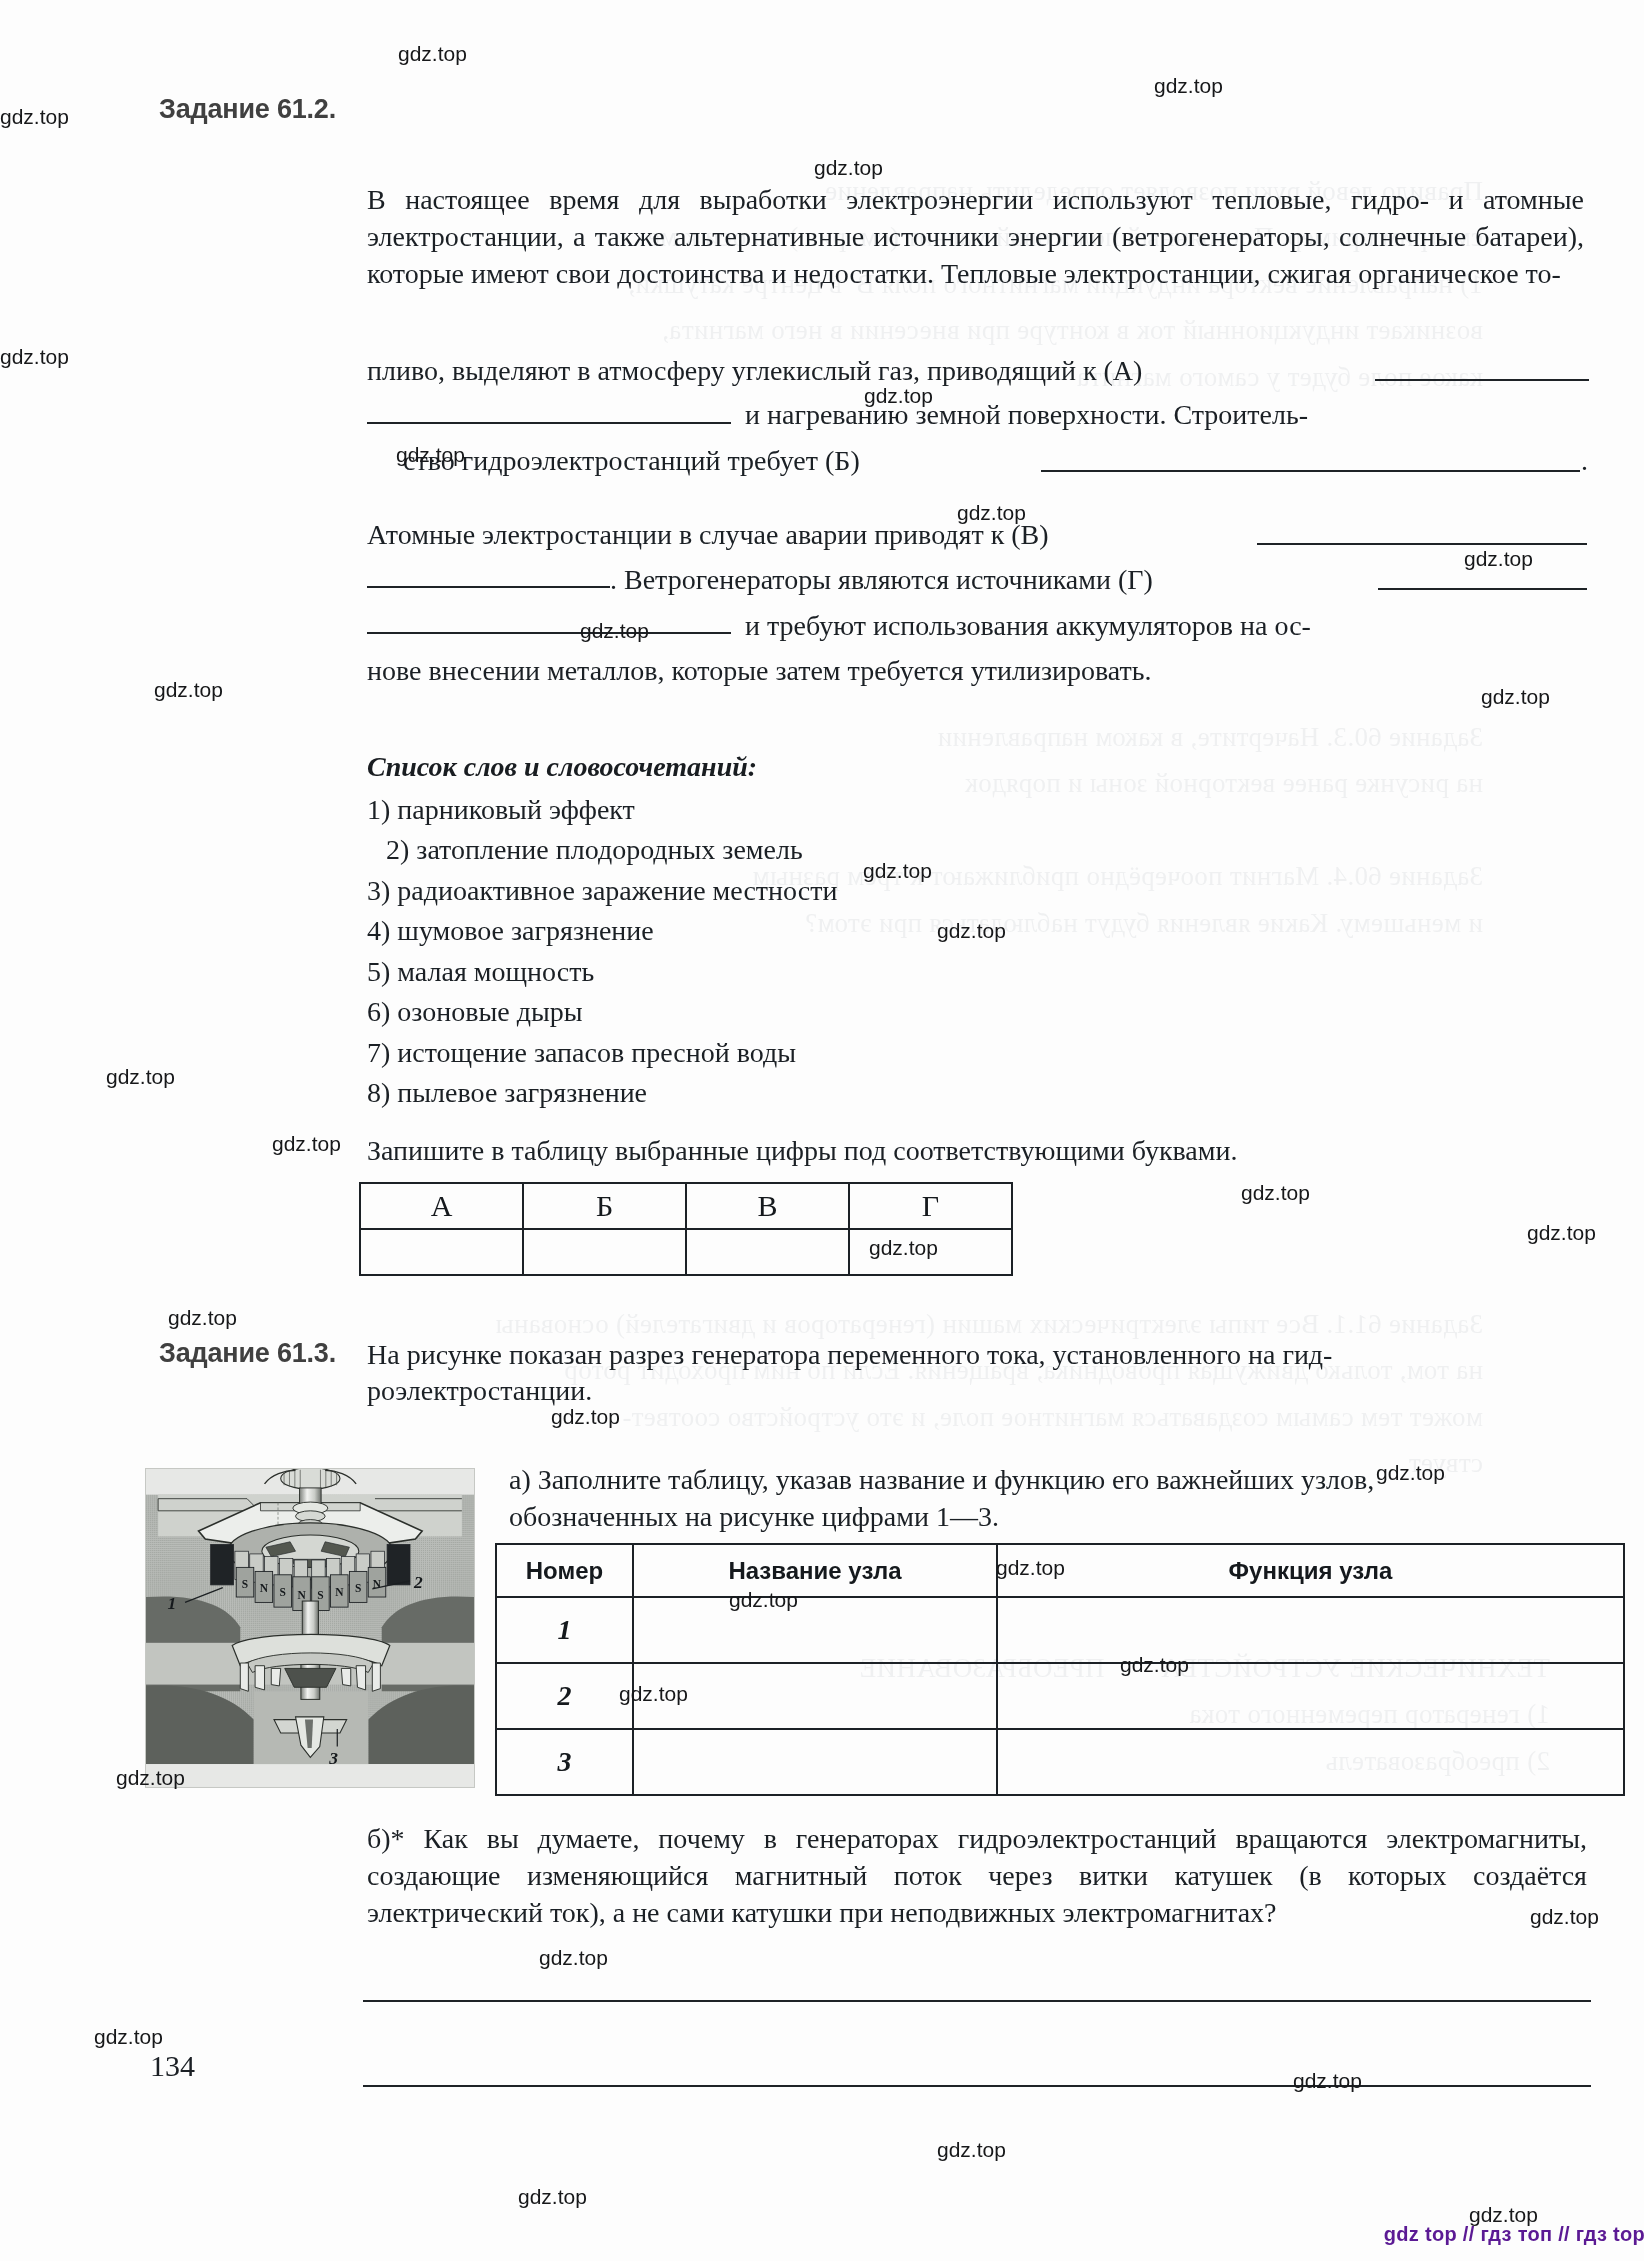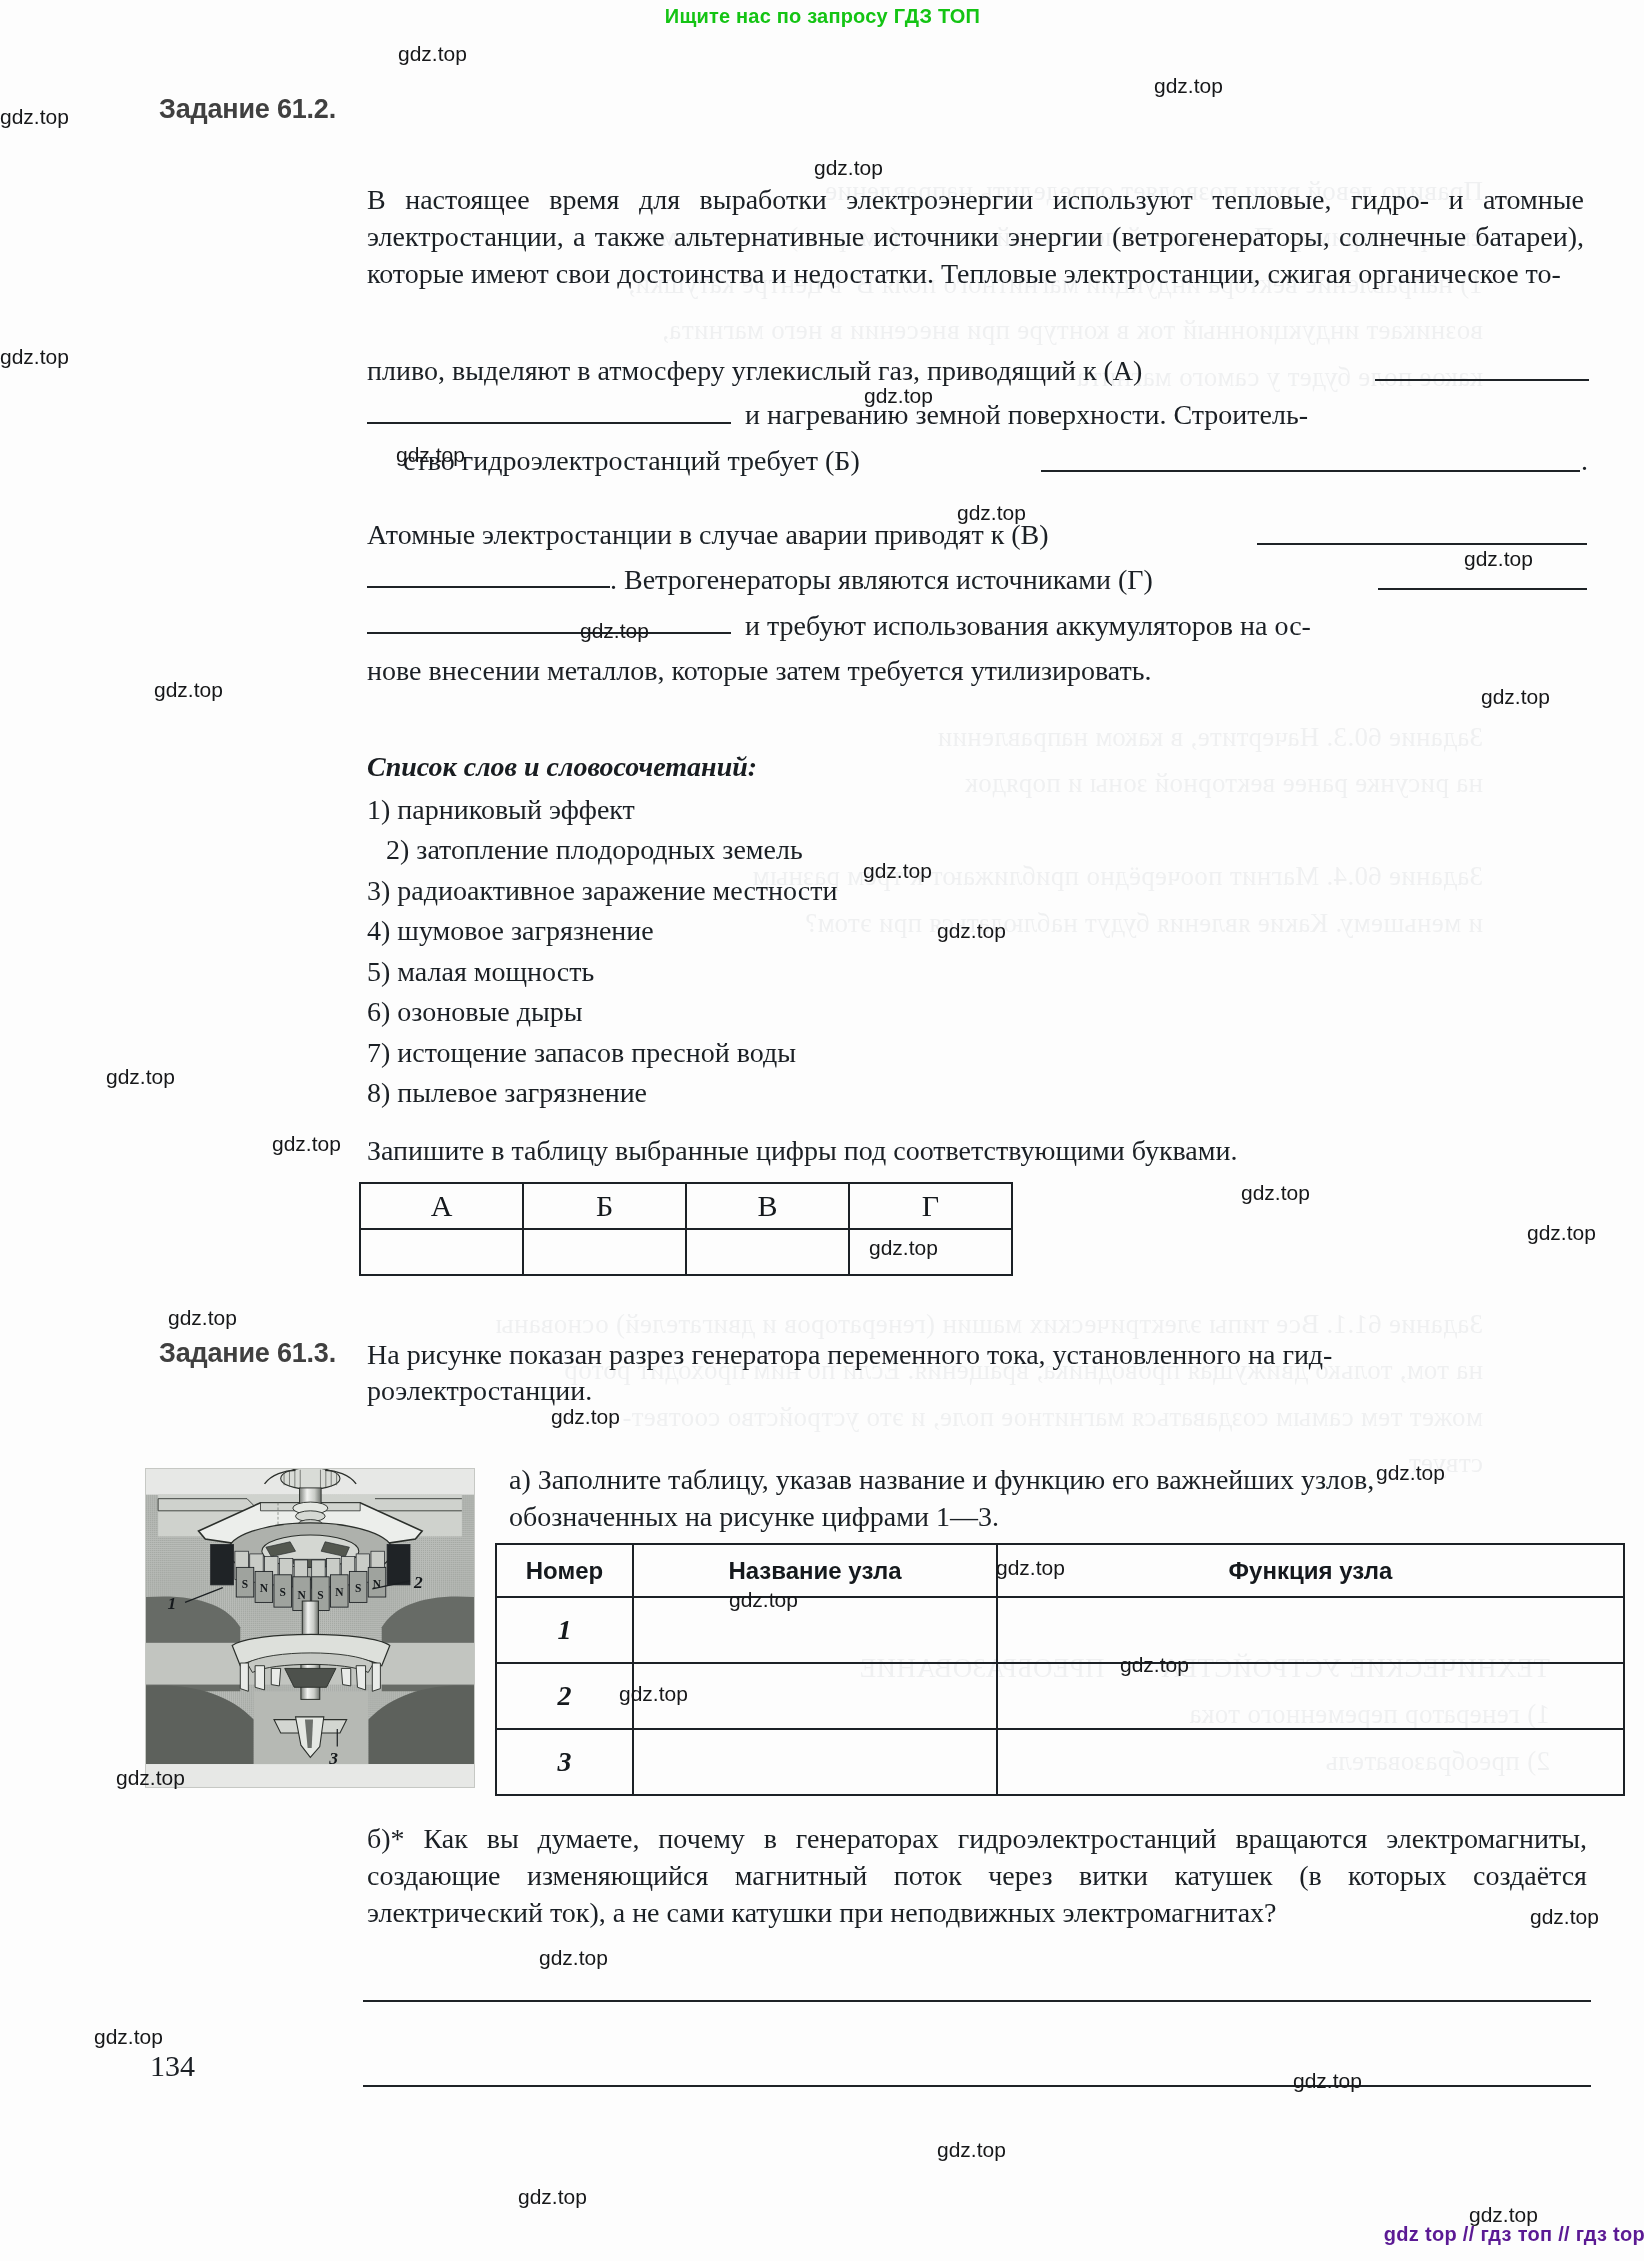--- a/index.html
+++ b/index.html
@@ -184,21 +184,20 @@
 Задание 60.4. Магнит поочерёдно приближают к трём разным
 и меньшему. Какие явления будут наблюдаться при этом?</div>
   <div class="ghost" style="left:162px; top:1301px; width:1321px;">Задание 61.1. Все типы электрических машин (генераторов и двигателей) основаны
 на том, только движущая проводника, вращения. Если по ним проходит ротор
 может тем самым создаваться магнитное поле, и это устройство соответ-
 ствует</div>
   <div class="ghost" style="left:404px; top:1645px; width:1146px;">ТЕХНИЧЕСКИЕ УСТРОЙСТВА        ПРЕОБРАЗОВАНИЕ
 1) генератор переменного тока
 2) преобразователь</div>
 
-  <div class="promo">Ищите нас по запросу ГДЗ ТОП</div>
 
   <div class="tasklabel" style="left:159px; top:94px;">Задание 61.2.</div>
 
 
   <div class="bigpara" style="left:367px; top:181px; width:1217px;">В настоящее время для выработки электроэнергии используют тепловые, гидро- и атомные электростанции, а также альтернативные источники энергии (ветрогенераторы, солнечные батареи), которые имеют свои достоинства и недостатки. Тепловые электростанции, сжигая органическое то-</div>
 
   <div class="bigpara" style="left:367px; top:352px; width:1011px; text-align:left;">пливо, выделяют в атмосферу углекислый газ, приводящий к (А)</div>
   <div class="blankline" style="left:1375px; top:379px; width:214px;"></div>
 
   <div class="blankline" style="left:367px; top:422px; width:364px;"></div>

